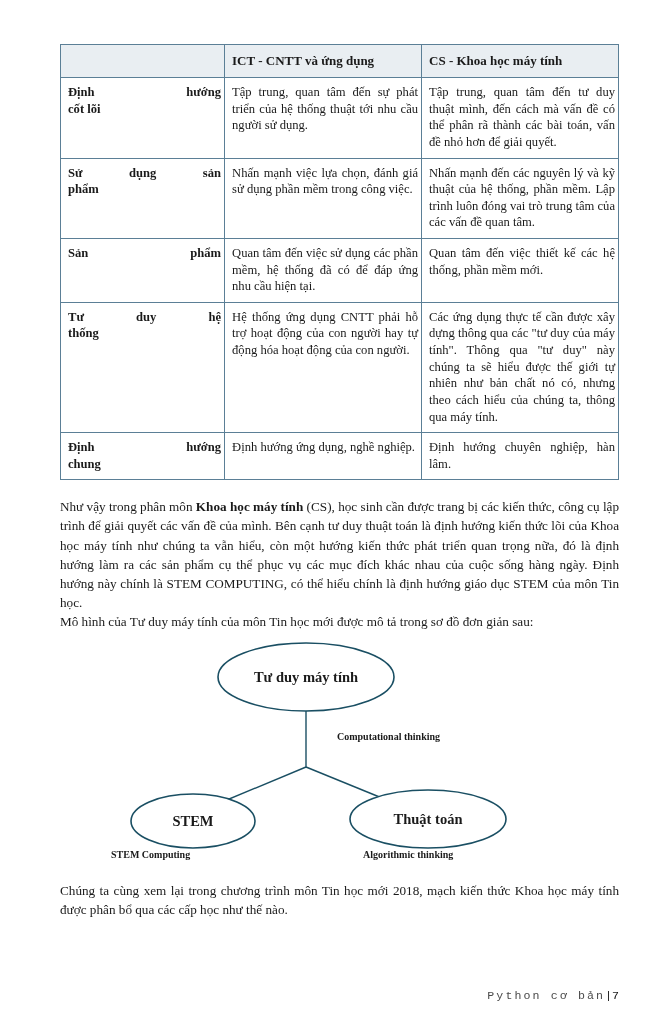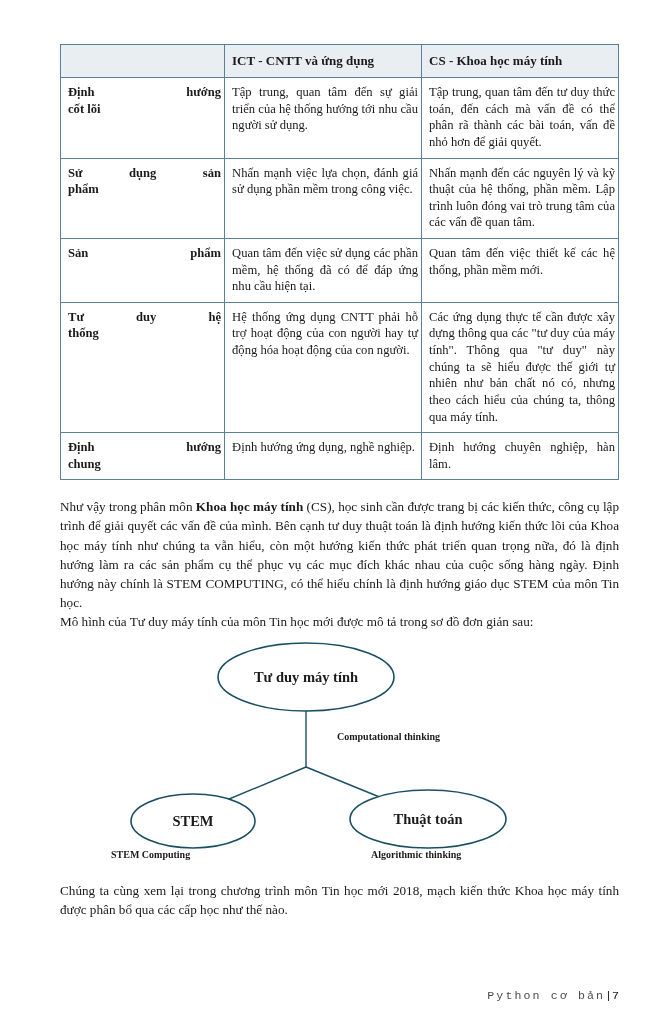--- a/index.html
+++ b/index.html
@@ -122,22 +122,22 @@
         <th>ICT - CNTT và ứng dụng</th>
         <th>CS - Khoa học máy tính</th>
       </tr>
     </thead>
     <tbody>
       <tr>
         <td class="rowhead">
           <span>Định hướng</span>
           <span class="l2">cốt lõi</span>
         </td>
-        <td>Tập trung, quan tâm đến sự giải triển của hệ thống hướng tới nhu cầu người sử dụng.</td>
-        <td>Tập trung, quan tâm đến tư duy thức toán, đến cách mà vấn đề có thể phân rã thành các bài toán, vấn đề nhỏ hơn để giải quyết.</td>
+        <td>Tập trung, quan tâm đến sự phát triển của hệ thống thuật tới nhu cầu người sử dụng.</td>
+        <td>Tập trung, quan tâm đến tư duy thuật mình, đến cách mà vấn đề có thể phân rã thành các bài toán, vấn đề nhỏ hơn để giải quyết.</td>
       </tr>
       <tr>
         <td class="rowhead">
           <span>Sử dụng sản</span>
           <span class="l2">phẩm</span>
         </td>
         <td>Nhấn mạnh việc lựa chọn, đánh giá sử dụng phần mềm trong công việc.</td>
         <td>Nhấn mạnh đến các nguyên lý và kỹ thuật của hệ thống, phần mềm. Lập trình luôn đóng vai trò trung tâm của các vấn đề quan tâm.</td>
       </tr>
       <tr>
@@ -178,21 +178,21 @@
       <line x1="246" y1="128" x2="344" y2="168" stroke="#1a4f63" stroke-width="1.4"></line>
       <ellipse cx="246" cy="38" rx="88" ry="34" fill="#ffffff" stroke="#1a4f63" stroke-width="1.6"></ellipse>
       <text x="246" y="43" text-anchor="middle" font-size="14.5" class="node-text">Tư duy máy tính</text>
       <ellipse cx="133" cy="182" rx="62" ry="27" fill="#ffffff" stroke="#1a4f63" stroke-width="1.6"></ellipse>
       <text x="133" y="187" text-anchor="middle" font-size="14.5" class="node-text">STEM</text>
       <ellipse cx="368" cy="180" rx="78" ry="29" fill="#ffffff" stroke="#1a4f63" stroke-width="1.6"></ellipse>
       <text x="368" y="185" text-anchor="middle" font-size="14.5" class="node-text">Thuật toán</text>
     </svg>
     <div class="dlabel" style="left:277px; top:92px;">Computational thinking</div>
     <div class="dlabel" style="left:51px; top:210px;font-family:Liberation Serif, serif;">STEM Computing</div>
-    <div class="dlabel" style="left:311px; top:210px;">Algorithmic thinking</div>
+    <div class="dlabel" style="left:303px; top:210px;">Algorithmic thinking</div>
   </div>
 
   <p class="body p3">Chúng ta cùng xem lại trong chương trình môn Tin học mới 2018, mạch kiến thức Khoa học máy tính được phân bổ qua các cấp học như thế nào.</p>
 
   <div class="footer">
     <span>Python cơ bản</span><span class="pg">|</span><span class="pg">7</span>
   </div>
 
 </div>
 

